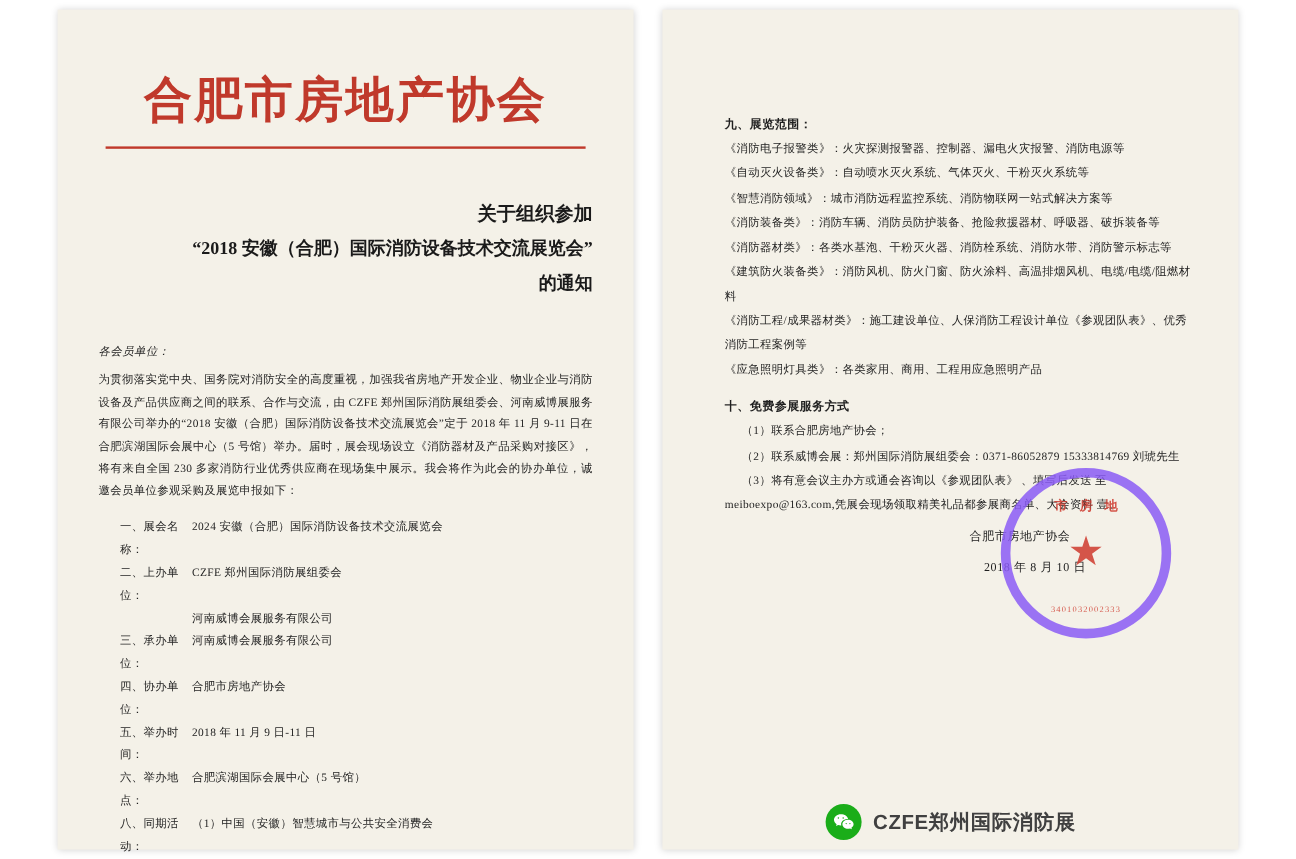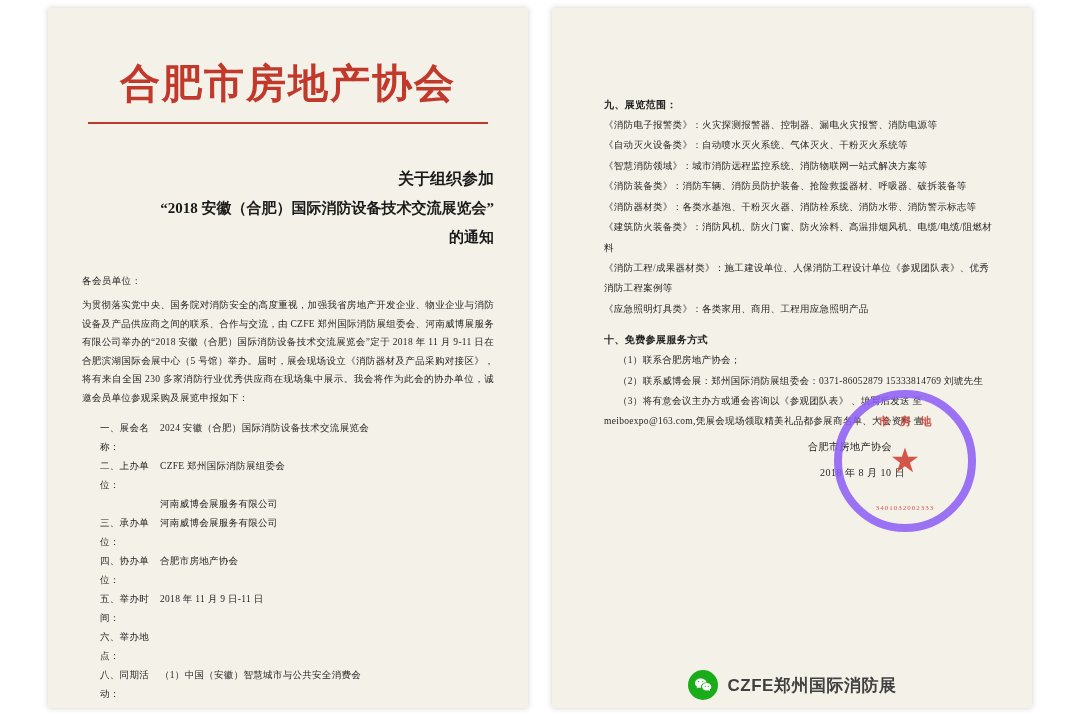--- a/index.html
+++ b/index.html
@@ -75,24 +75,25 @@
     font-size: 15px;
     font-weight: bold;
     line-height: 1.9;
   }
   .doc-heading .h3 {
     font-size: 15px;
     font-weight: bold;
     line-height: 1.9;
   }
   .salutation {
-    margin-top: 24px;
+    margin-top: 36px;
     font-size: 9.5px;
     color: #1f1f1f;
     letter-spacing: 0.4px;
+    font-style: italic;
   }
   .body-para {
     margin-top: 8px;
     font-size: 9.5px;
     line-height: 1.95;
     color: #1f1f1f;
     text-align: justify;
     letter-spacing: 0.3px;
   }
   .item-list {
@@ -274,20 +275,21 @@
         <div class="item">
           <span class="lbl">四、协办单位：</span>
           <span class="val">合肥市房地产协会</span>
         </div>
         <div class="item">
           <span class="lbl">五、举办时间：</span>
           <span class="val">2018 年 11 月 9 日-11 日</span>
         </div>
         <div class="item">
           <span class="lbl">六、举办地点：</span>
+          <span class="val">合肥滨湖国际会展中心（5 号馆）</span>
         </div>
         <div class="item">
           <span class="lbl">八、同期活动：</span>
           <span class="val">（1）中国（安徽）智慧城市与公共安全消费会</span>
         </div>
 
       </div>
 
     </div>
   </div>

